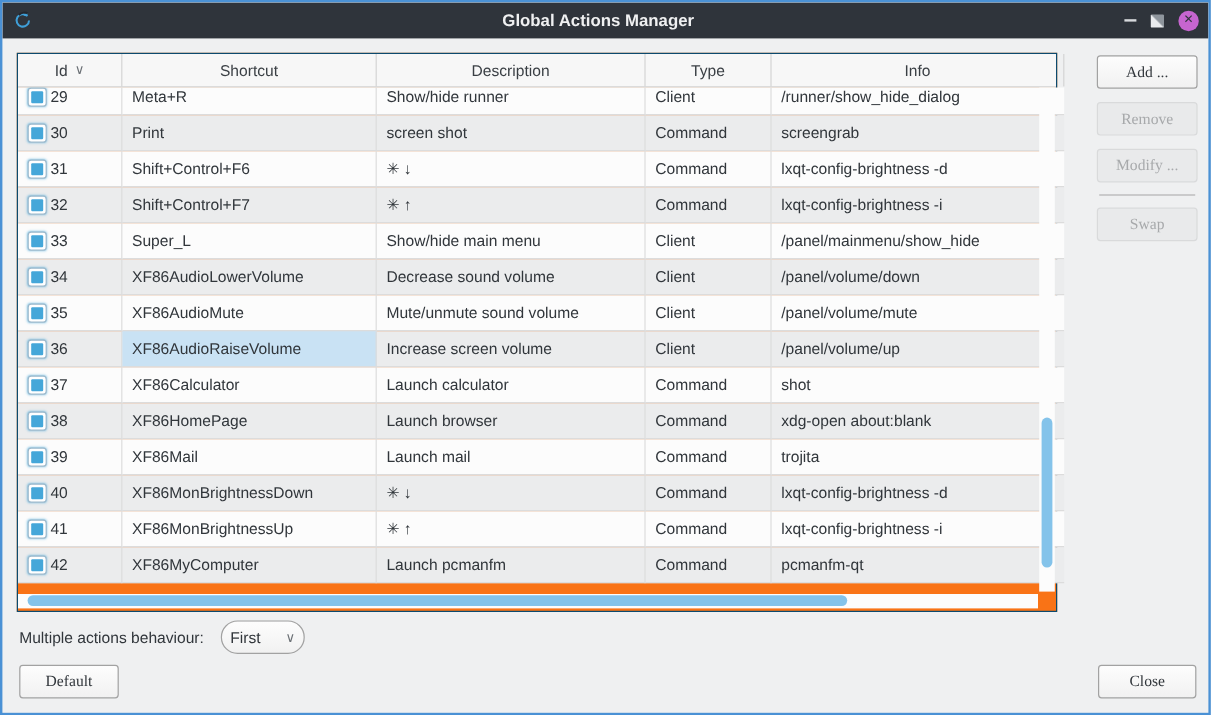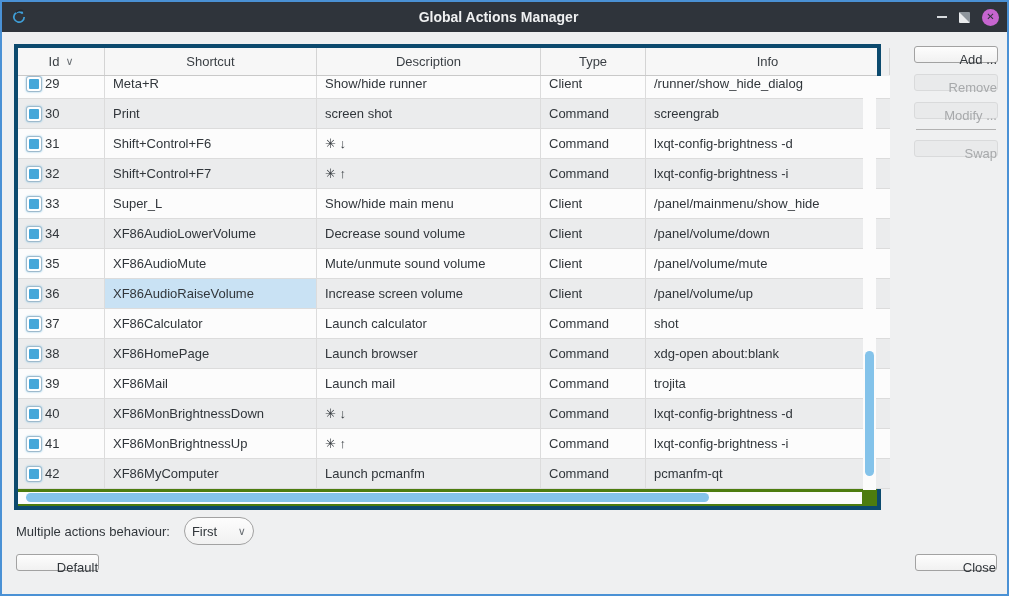--- a/index.html
+++ b/index.html
@@ -29,21 +29,21 @@
     background:linear-gradient(to bottom left,#8e959c 0 46%,#e9ebed 54% 100%);
   }
   .tb-close {
     width:17px; height:17px; border-radius:50%; background:#c665cf;
     color:#2e333a; font-size:10px; font-weight:bold;
     display:flex; align-items:center; justify-content:center; line-height:1;
   }
   
   .table-frame {
     position:absolute; left:12px; top:42px; width:867px; height:466px;
-    background:#4d7c0f; border:4px solid #0c4a6e;
+    background:#f97316; border:1px solid #0c4a6e;
   }
   .thead {
     position:absolute; left:0; top:0; right:0; height:28px;
     display:grid; grid-template-columns:87px 212px 224px 105px 244px 1fr;
     background:#f7f7f7; border-bottom:1px solid #c9c9c9;
   }
   .th {
     display:flex; align-items:center; justify-content:center; gap:6px;
     color:#3a3f44; border-right:1px solid #d4d4d4; overflow:hidden;
   }
@@ -83,23 +83,23 @@
   .hscroll {
     position:absolute; left:0; right:15px; bottom:2px; height:12px; background:#fcfcfc;
   }
   .hscroll-thumb {
     position:absolute; top:1px; height:9px; left:8px; width:683px;
     border-radius:5px; background:var(--scrollbar,#84c3ea);
   }
   
   .side-panel { position:absolute; left:912px; top:44px; width:84px; }
   .btn {
-    display:block; width:100%; height:17px; border:1px solid #a2a2a2; border-radius:3px;
+    display:block; width:100%; height:28px; border:1px solid #a2a2a2; border-radius:3px;
     background:linear-gradient(#fdfdfd,#f1f1f1); color:#31363b; font-size:13px;
-    font-family:Liberation Sans, sans-serif; text-align:right; line-height:26px;
+    font-family:Liberation Serif, serif; text-align:center; line-height:26px;
   }
   .btn.disabled {
     background:#e9eaeb; border-color:#d9dadb; color:#a7a9ab;
   }
   .side-panel .btn { margin-bottom:11px; }
   .side-sep { border:none; border-top:1px solid #b2b2b2; margin:-1px 2px 10px 2px; }
   
   .behaviour-row { position:absolute; left:14px; top:515px; height:28px; display:flex; align-items:center; }
   .behaviour-label { margin-right:14px; }
   .combo {

